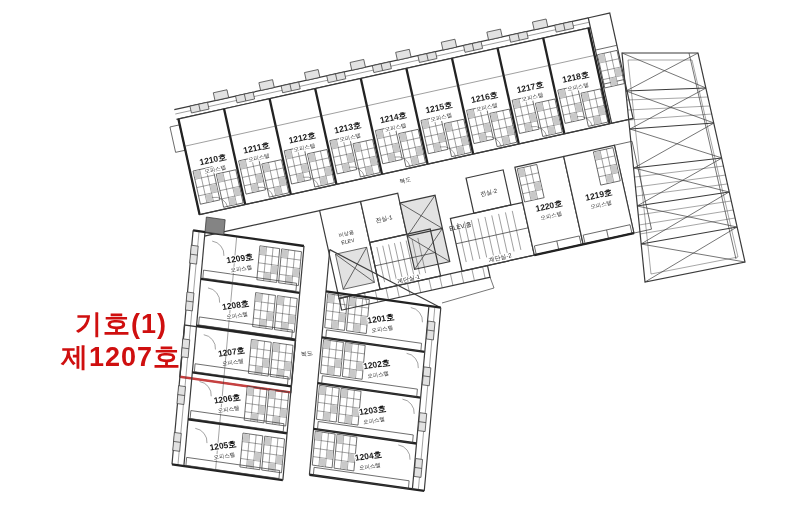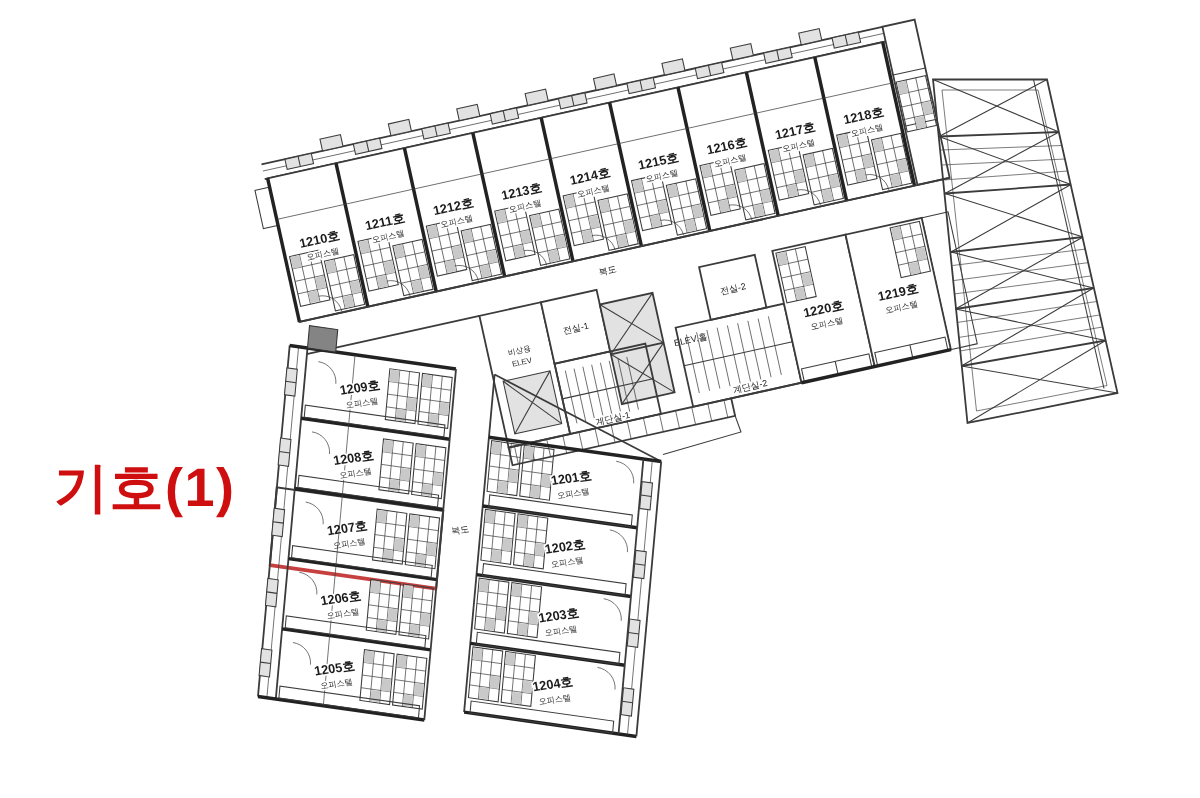--- a/index.html
+++ b/index.html
@@ -1,38 +1,39 @@
 <!DOCTYPE html>
 <html><head>
 <meta charset="utf-8">
 <style>
   html,body{margin:0;padding:0;background:#ffffff;}
   .stage{position:relative;width:800px;height:532px;background:#ffffff;overflow:hidden;
          font-family:"Liberation Sans","DejaVu Sans",sans-serif;}
-  .annotation{position:absolute;left:36px;top:308px;width:170px;
-              font-weight:bold;font-size:36px;line-height:33px;letter-spacing:1px;}
+  .annotation{position:absolute;left:36px;top:308px;width:170px;text-align:center;
+              font-weight:bold;font-size:27px;line-height:33px;letter-spacing:1px;}
   svg{position:absolute;left:0;top:0;}
   svg line,svg path,svg rect,svg polygon,svg polyline{stroke:#3b3b3b;fill:none;}
   .w0{stroke-width:.45;} .w1{stroke-width:.7;} .w2{stroke-width:1.2;} .w3{stroke-width:2.3;stroke:#222;}
   .fillwh{fill:#ffffff;} .fillsh{fill:#e2e2e2;} .filldk{fill:#848484;stroke:#333;}
   .cell{fill:#c9c9c9;stroke:none;}
   text{fill:#1b1b1b;stroke:none;font-family:"Liberation Sans","DejaVu Sans",sans-serif;}
   .n{font-size:8.5px;font-weight:bold;text-anchor:middle;}
   .t{font-size:5.5px;text-anchor:middle;fill:#2a2a2a;}
   .c{font-size:6px;text-anchor:middle;}
   .c2{font-size:5.2px;text-anchor:middle;}
   .halo{paint-order:stroke;stroke:#ffffff;stroke-width:2.2px;}
 </style>
 </head>
 <body>
 
 <div class="stage">
 
   <div class="annotation" style="color: rgb(207, 15, 15);">
     <div>기호(1)</div>
+    <div>제1207호</div>
   </div>
 
   <svg width="800" height="532" viewBox="0 0 800 532">
     <defs>
       <g id="bath">
         <rect x="0" y="0" width="20" height="34" class="w1"></rect>
         <line x1="0" y1="8.5" x2="20" y2="8.5" class="w0"></line>
         <line x1="0" y1="17" x2="20" y2="17" class="w0"></line>
         <line x1="0" y1="25.5" x2="20" y2="25.5" class="w0"></line>
         <line x1="6.7" y1="0" x2="6.7" y2="34" class="w0"></line>

